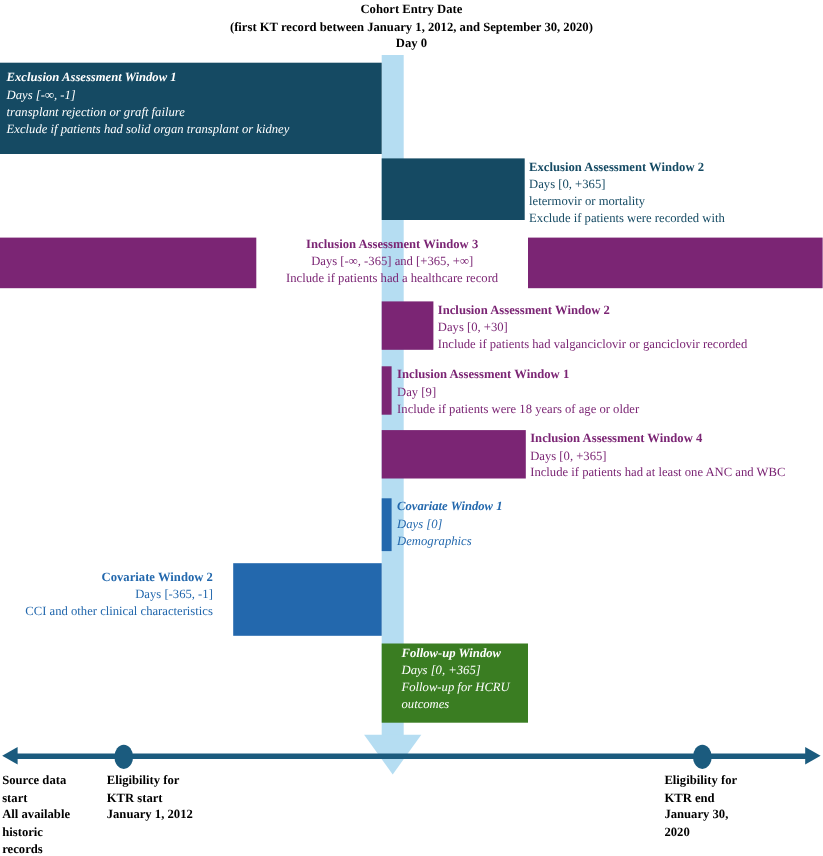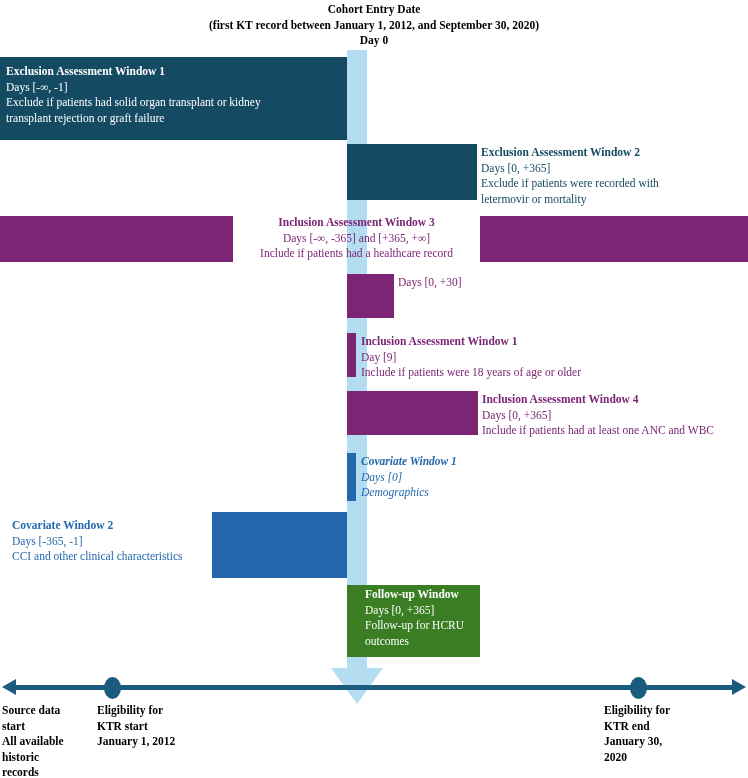--- a/index.html
+++ b/index.html
@@ -64,21 +64,21 @@
   .bar-green  { background: #3a7d22; }
 
   
   .txt {
     position: absolute;
     font-size: 11.5px;
     line-height: 15.5px;
   }
   .txt .hd { font-weight: bold; }
   .txt .ln { white-space: nowrap; }
-  .t-white  { color: #ffffff; }
+  .t-white  { color: #ffffff; font-style: italic; }
   .t-purple { color: #7b2574; }
   .t-blue   { color: #2368ad; }
   .t-center { text-align: center; }
 
   
   .tl-line {
     position: absolute;
     left: 14px;
     top: 685px;
     width: 720px;
@@ -131,43 +131,45 @@
     <div>Day 0</div>
   </div>
 
   <div class="day0-band"></div>
   <div class="day0-arrowhead"></div>
 
   <div class="bar bar-teal" style="left:0px; top:57px; width:347px; height:83px;"></div>
   <div class="txt t-white" style="left:6px; top:64px; width:340px;">
     <div class="ln hd">Exclusion Assessment Window 1</div>
     <div class="ln">Days [-∞, -1]</div>
+    <div class="ln">transplant rejection or graft failure</div>
     <div class="ln">Exclude if patients had solid organ transplant or kidney</div>
-    <div class="ln">transplant rejection or graft failure</div>
   </div>
 
   <div class="bar bar-teal" style="left:347px; top:144px; width:130px; height:56px;"></div>
   <div class="txt t-purple" style="left:481px; top:145px; color:#154a63;">
     <div class="ln hd">Exclusion Assessment Window 2</div>
     <div class="ln">Days [0, +365]</div>
+    <div class="ln">letermovir or mortality</div>
     <div class="ln">Exclude if patients were recorded with</div>
-    <div class="ln">letermovir or mortality</div>
   </div>
 
   <div class="bar bar-purple" style="left:0px; top:216px; width:233px; height:46px;"></div>
   <div class="bar bar-purple" style="left:480px; top:216px; width:268px; height:46px;"></div>
   <div class="txt t-purple t-center" style="left:233px; top:215px; width:247px;">
     <div class="hd">Inclusion Assessment Window 3</div>
     <div>Days [-∞, -365] and [+365, +∞]</div>
     <div>Include if patients had a healthcare record</div>
   </div>
 
   <div class="bar bar-purple" style="left:347px; top:274px; width:47px; height:44px;"></div>
   <div class="txt t-purple" style="left:398px; top:275px;">
+    <div class="ln hd">Inclusion Assessment Window 2</div>
     <div class="ln">Days [0, +30]</div>
+    <div class="ln">Include if patients had valganciclovir or ganciclovir recorded</div>
   </div>
 
   <div class="bar bar-purple" style="left:347px; top:333px; width:9px; height:44px;"></div>
   <div class="txt t-purple" style="left:361px; top:334px;">
     <div class="ln hd">Inclusion Assessment Window 1</div>
     <div class="ln">Day [9]</div>
     <div class="ln">Include if patients were 18 years of age or older</div>
   </div>
 
   <div class="bar bar-purple" style="left:347px; top:391px; width:131px; height:44px;"></div>
@@ -178,21 +180,21 @@
   </div>
 
   <div class="bar bar-blue" style="left:347px; top:453px; width:9px; height:48px;"></div>
   <div class="txt t-blue" style="left:361px; top:454px;font-style:italic;">
     <div class="ln hd">Covariate Window 1</div>
     <div class="ln">Days [0]</div>
     <div class="ln">Demographics</div>
   </div>
 
   <div class="bar bar-blue" style="left:212px; top:512px; width:135px; height:66px;"></div>
-  <div class="txt t-blue" style="left:12px; top:518px;">
+  <div class="txt t-blue" style="left:23px; top:518px;text-align:right;">
     <div class="ln hd">Covariate Window 2</div>
     <div class="ln">Days [-365, -1]</div>
     <div class="ln">CCI and other clinical characteristics</div>
   </div>
 
   <div class="bar bar-green" style="left:347px; top:585px; width:133px; height:72px;"></div>
   <div class="txt t-white" style="left:365px; top:587px;">
     <div class="ln hd">Follow-up Window</div>
     <div class="ln">Days [0, +365]</div>
     <div class="ln">Follow-up for HCRU</div>

